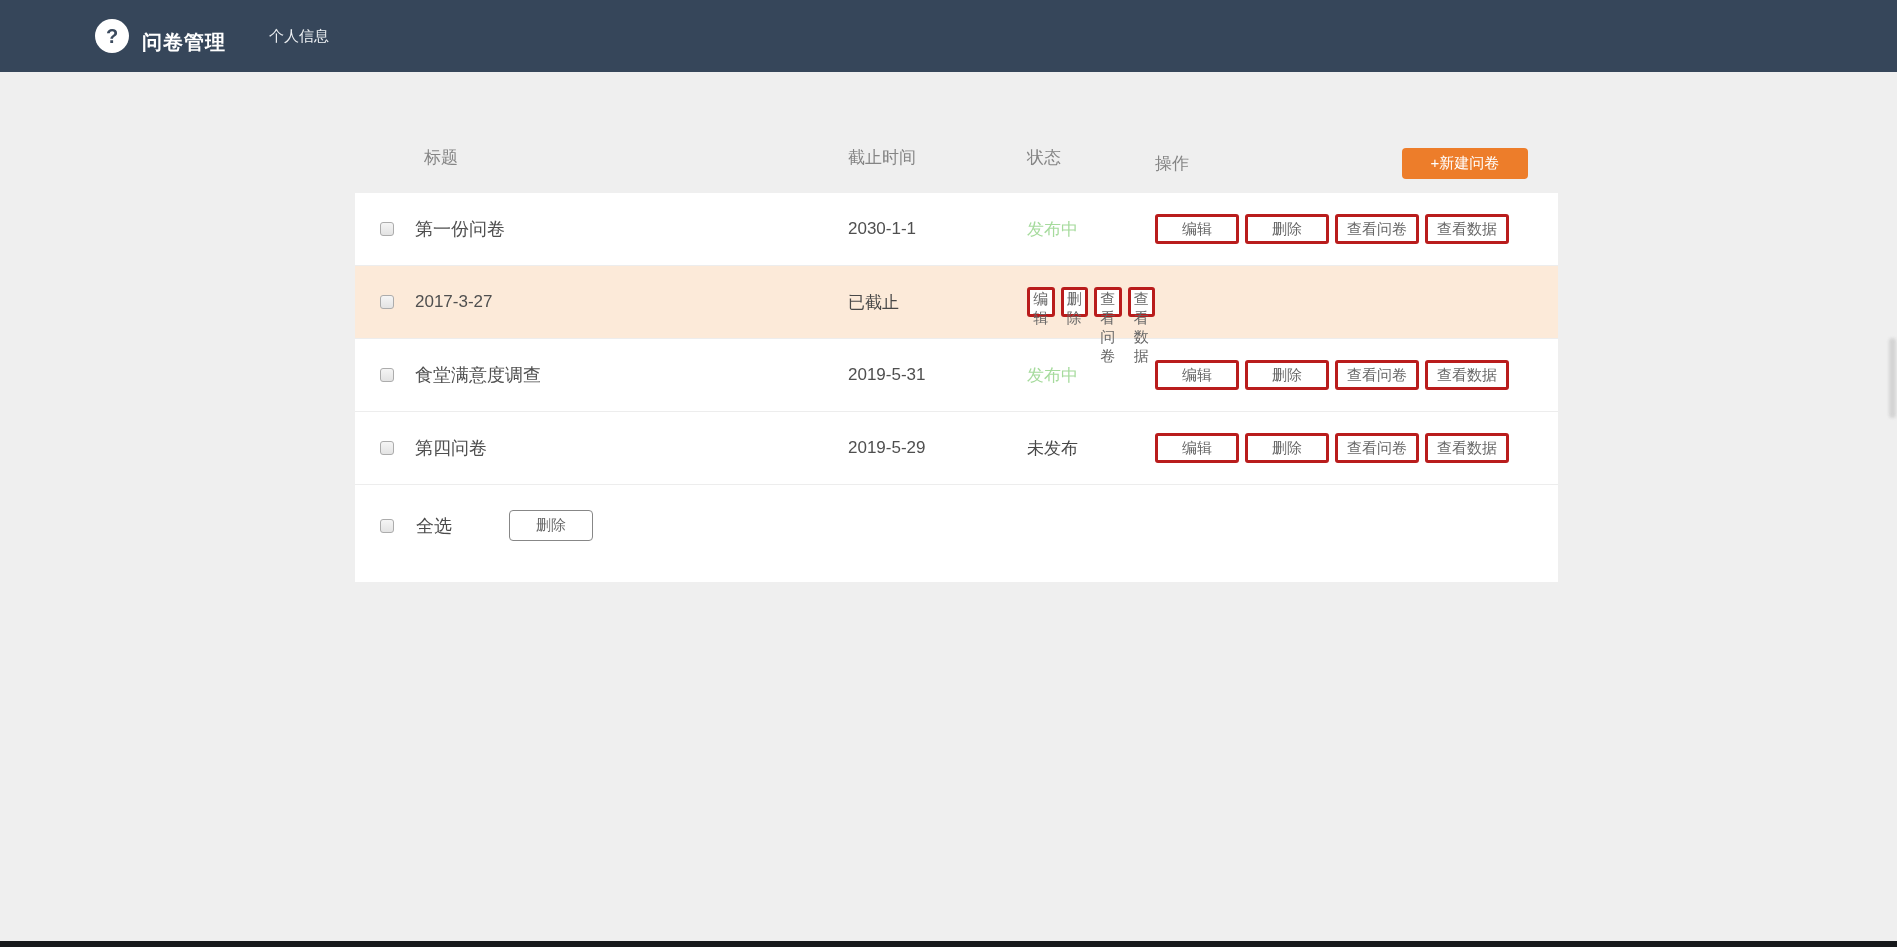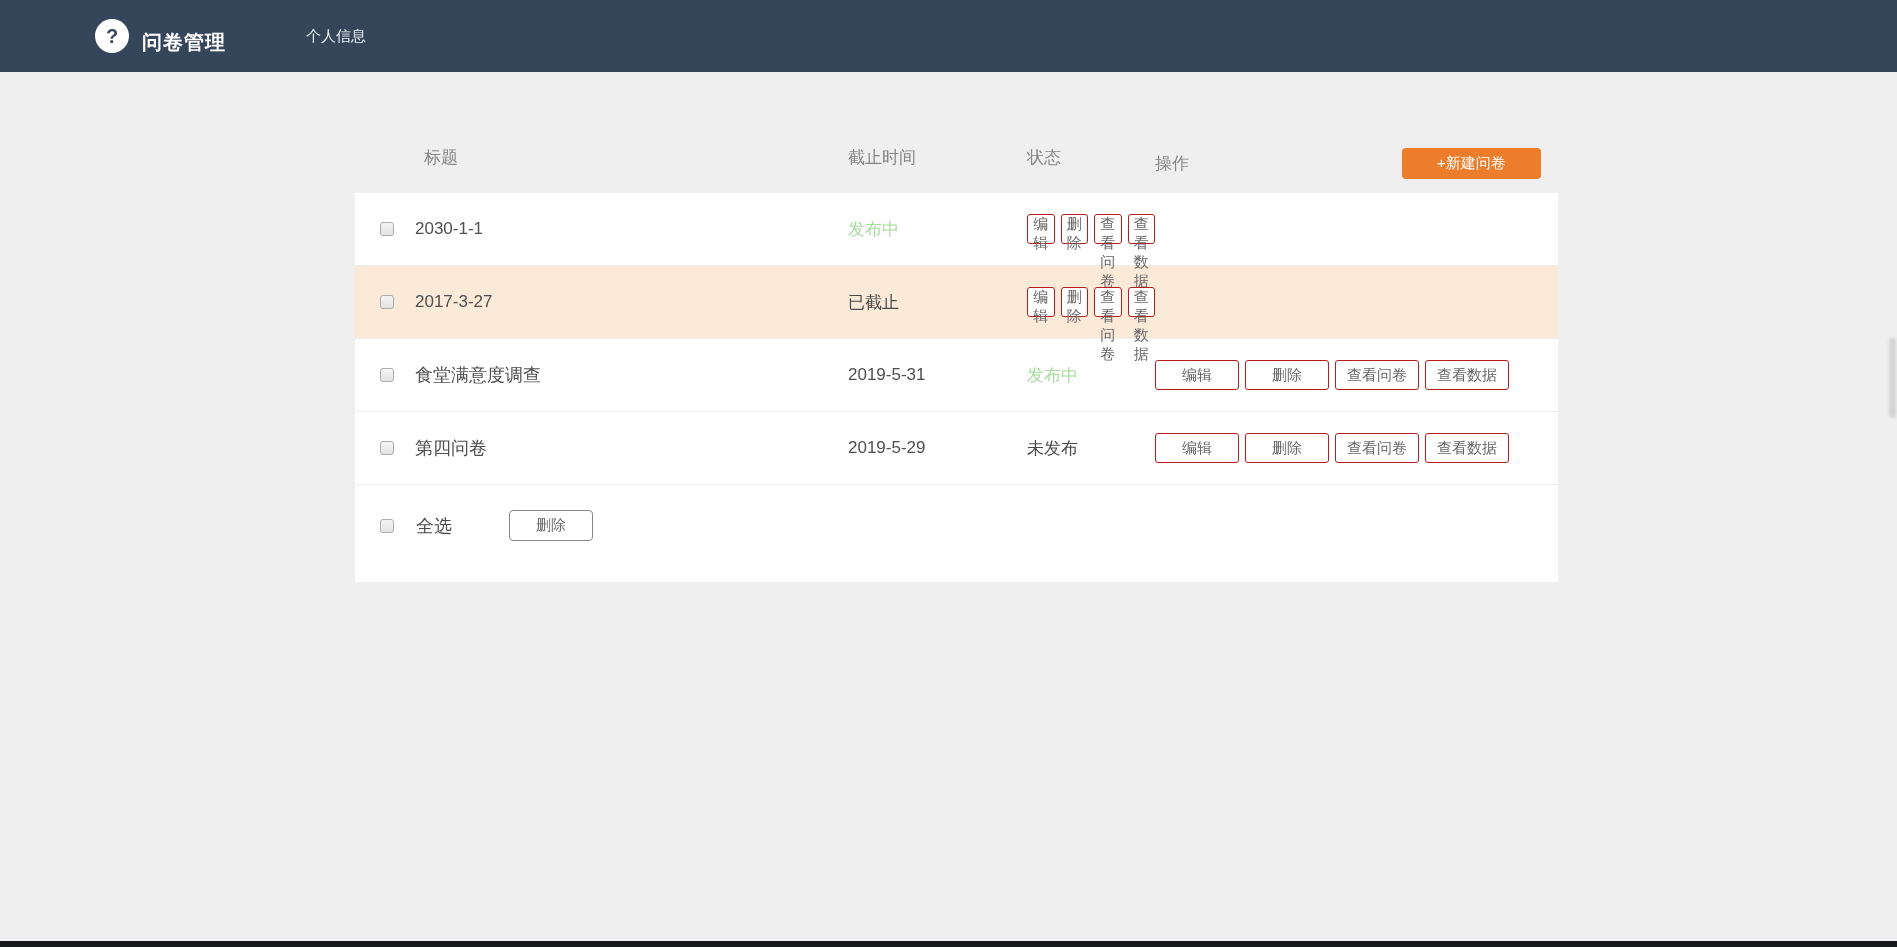--- a/index.html
+++ b/index.html
@@ -31,21 +31,21 @@
   .app-title {
     margin-left: 13px;
     color: #ffffff;
     font-size: 20px;
     font-weight: bold;
     letter-spacing: 1px;
     cursor: pointer;
     margin-top: 12px;
   }
   .nav-item {
-    margin-left: 80px;
+    margin-left: 43px;
     color: #eef1f4;
     font-size: 15px;
     cursor: pointer;
   }
 
   
   .content { padding-left: 355px; }
   .panel { width: 1203px; }
 
   .grid-row {
@@ -61,21 +61,21 @@
   .header-row .h-label {
     color: #858585;
     font-size: 17px;
   }
   .h-title { grid-column: 2; padding-left: 9px; }
   .h-deadline { grid-column: 3; }
   .h-status { grid-column: 4; }
   .h-actions-wrap { grid-column: 5; display: flex; align-items: center; margin-top: 12px; }
   .new-btn {
     margin-left: 213px;
-    width: 139px; height: 31px;
+    width: 126px; height: 31px;
     background: #ed7d2a;
     color: #ffffff;
     border: none;
     border-radius: 4px;
     font-size: 15px;
     font-family: inherit;
     cursor: pointer;
   }
 
   .rows { background: #ffffff; }
@@ -98,21 +98,21 @@
   }
   .cell-title { font-size: 18px; color: #4f4f4f; }
   .cell-date { font-size: 17px; color: #4f4f4f; }
   .cell-status { font-size: 17px; }
   .status-published { color: #a6db9d; }
   .status-expired, .status-unpublished { color: #484848; }
   .cell-actions { display: flex; gap: 6px; }
   .action-btn {
     width: 84px; height: 30px;
     background: #ffffff;
-    border: 1px solid #b91c1c;
+    border: 3px solid #b91c1c;
     border-radius: 3px;
     color: #676767;
     font-size: 15px;
     font-family: inherit;
     cursor: pointer;
   }
 
   
   .footer-row {
     height: 97px;
@@ -175,20 +175,21 @@
         <span class="h-label">操作</span>
         <button class="new-btn">+新建问卷</button>
       </div>
     </div>
 
     <div class="rows" id="rows-container">
         <div class="grid-row row">
     <div class="cell-check">
       <input type="checkbox" style="">
     </div>
+    <div class="cell-title">第一份问卷</div>
     <div class="cell-date">2030-1-1</div>
     <div class="cell-status status-published">发布中</div>
     <div class="cell-actions">
       <button class="action-btn">编辑</button>
       <button class="action-btn">删除</button>
       <button class="action-btn">查看问卷</button>
       <button class="action-btn">查看数据</button>
     </div>
   </div>
         <div class="grid-row row highlight">

